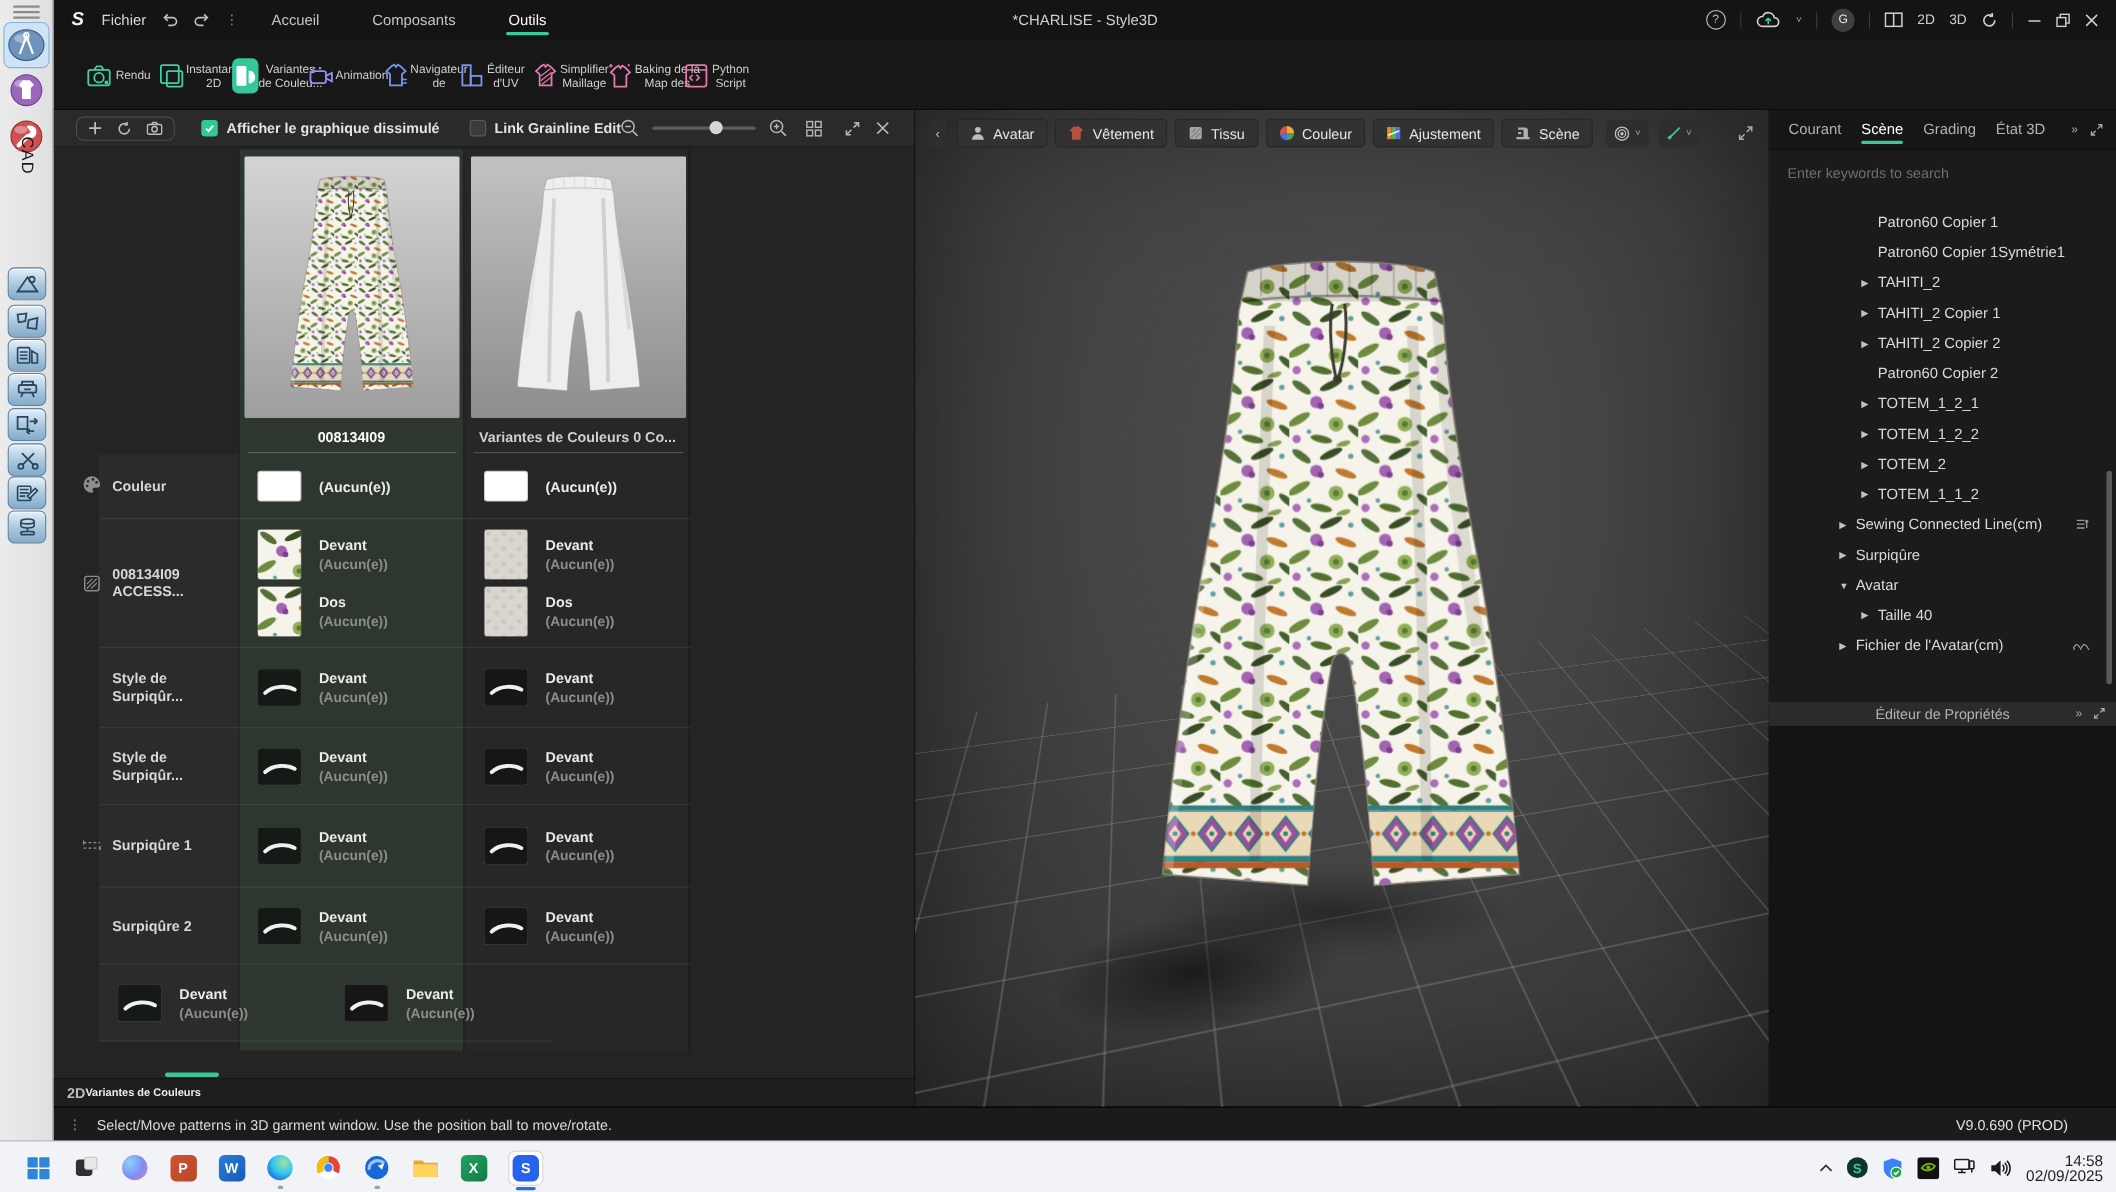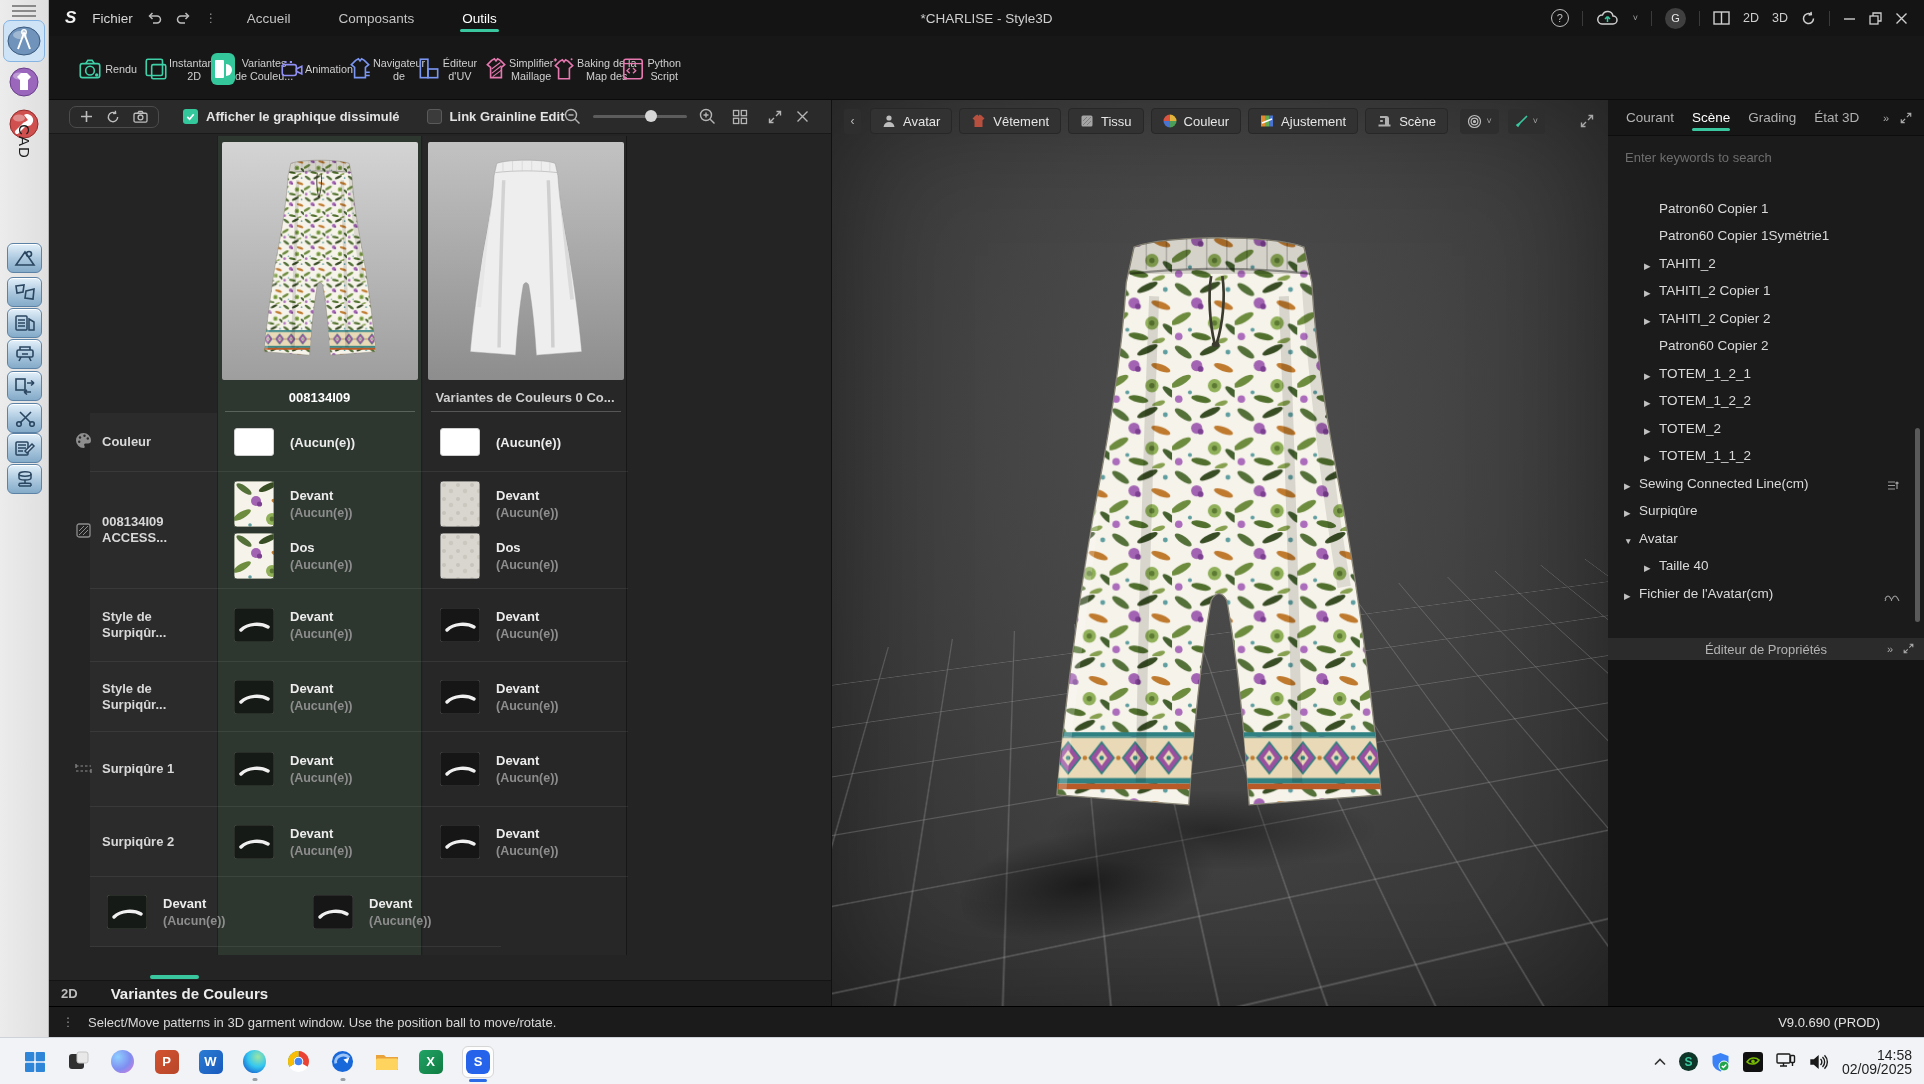--- a/index.html
+++ b/index.html
@@ -99,21 +99,21 @@
   .entry .t { font-size:13px; color:#ececec; }
   .entry .s { font-size:12.5px; color:#8d8d8d; }
   .entry .s:empty { display:none; }
   .sw-white { width:40px; height:28px; background:#fff; border:1px solid #cfcfcf; border-radius:3px; flex:none; }
   .gutter-ic { position:absolute; left:26px; width:17px; height:17px; }
   .hscroll { position:absolute; left:101px; top:875px; width:49px; height:4px;
     background:#3ac79f; border-radius:2px; }
   .p2d-tabs { position:absolute; left:0; top:880px; width:100%; height:26px;
     background:#1e1e1e; border-top:1px solid #141414; display:flex; align-items:center; }
   .p2d-tab1 { margin-left:12px; font-size:13px; color:#bdbdbd; }
-  .p2d-tab2 { margin-left:33px; font-size:15px; color:#ededed; }
+  .p2d-tab2 { font-size:10px; color:#ededed; }
 
   
   .viewport { position:absolute; left:832px; top:100px; width:776px; height:906px;
     background:radial-gradient(ellipse at 50% 36%, #4e4e4e 0%, #444 42%, #303030 100%);
     overflow:hidden; box-shadow:inset 0 0 130px rgba(0,0,0,.38); }
   .floor { position:absolute; left:-260px; top:505px; width:1300px; height:720px;
     background-image:
       repeating-linear-gradient(0deg, rgba(175,175,175,.30) 0 1px, transparent 1px 56px),
       repeating-linear-gradient(90deg, rgba(175,175,175,.30) 0 1px, transparent 1px 56px);
     transform:perspective(700px) rotateX(57deg) rotateZ(-13deg);
@@ -144,22 +144,22 @@
   .rp-tab { font-size:13.5px; color:#b2b2b2; position:relative; padding:9px 0; }
   .rp-tab.active { color:#fff; }
   .rp-tab.active::after { content:""; position:absolute; left:0; right:0; bottom:3px;
     height:3px; border-radius:2px; background:#3ac79f; }
   .rp-tabs-ic { margin-left:auto; display:flex; gap:11px; padding-right:12px; color:#a8a8a8; }
   .rp-search { position:absolute; left:17px; top:50px; width:270px; background:transparent;
     border:none; outline:none; font-size:13px; color:#ddd;
     font-family:"Liberation Sans",sans-serif; }
   .rp-search::placeholder { color:#6e6e6e; }
   .rp-tree { position:absolute; left:0; top:88px; width:100%; }
-  .trow { height:27.5px; display:flex; align-items:flex-end; padding-left:16px;
-    font-size:13.5px; color:#dadada; position:relative; }
+  .trow { height:27.5px; display:flex; align-items:center; padding-left:16px;
+    font-size:13.5px; color:#dadada; position:relative;margin-left:48px; }
   .trow.lvl1 { padding-left:36px; }
   .tarrow { width:15px; font-size:8.5px; color:#c2c2c2; flex:none; }
   .t-trail { position:absolute; right:24px; }
   .rp-scroll { position:absolute; right:4px; top:328px; width:5px; height:194px;
     background:#5a5a5a; border-radius:3px; }
   .rp-editor { position:absolute; left:0; top:538px; width:100%; height:22px; background:#2b2b2b;
     display:flex; align-items:center; justify-content:center; font-size:13px; color:#b3b3b3; }
   .rp-editor-ic { position:absolute; right:10px; display:flex; gap:10px; color:#a8a8a8; }
   .rp-void { position:absolute; left:0; top:560px; width:100%; height:346px; background:#141414; }
 

